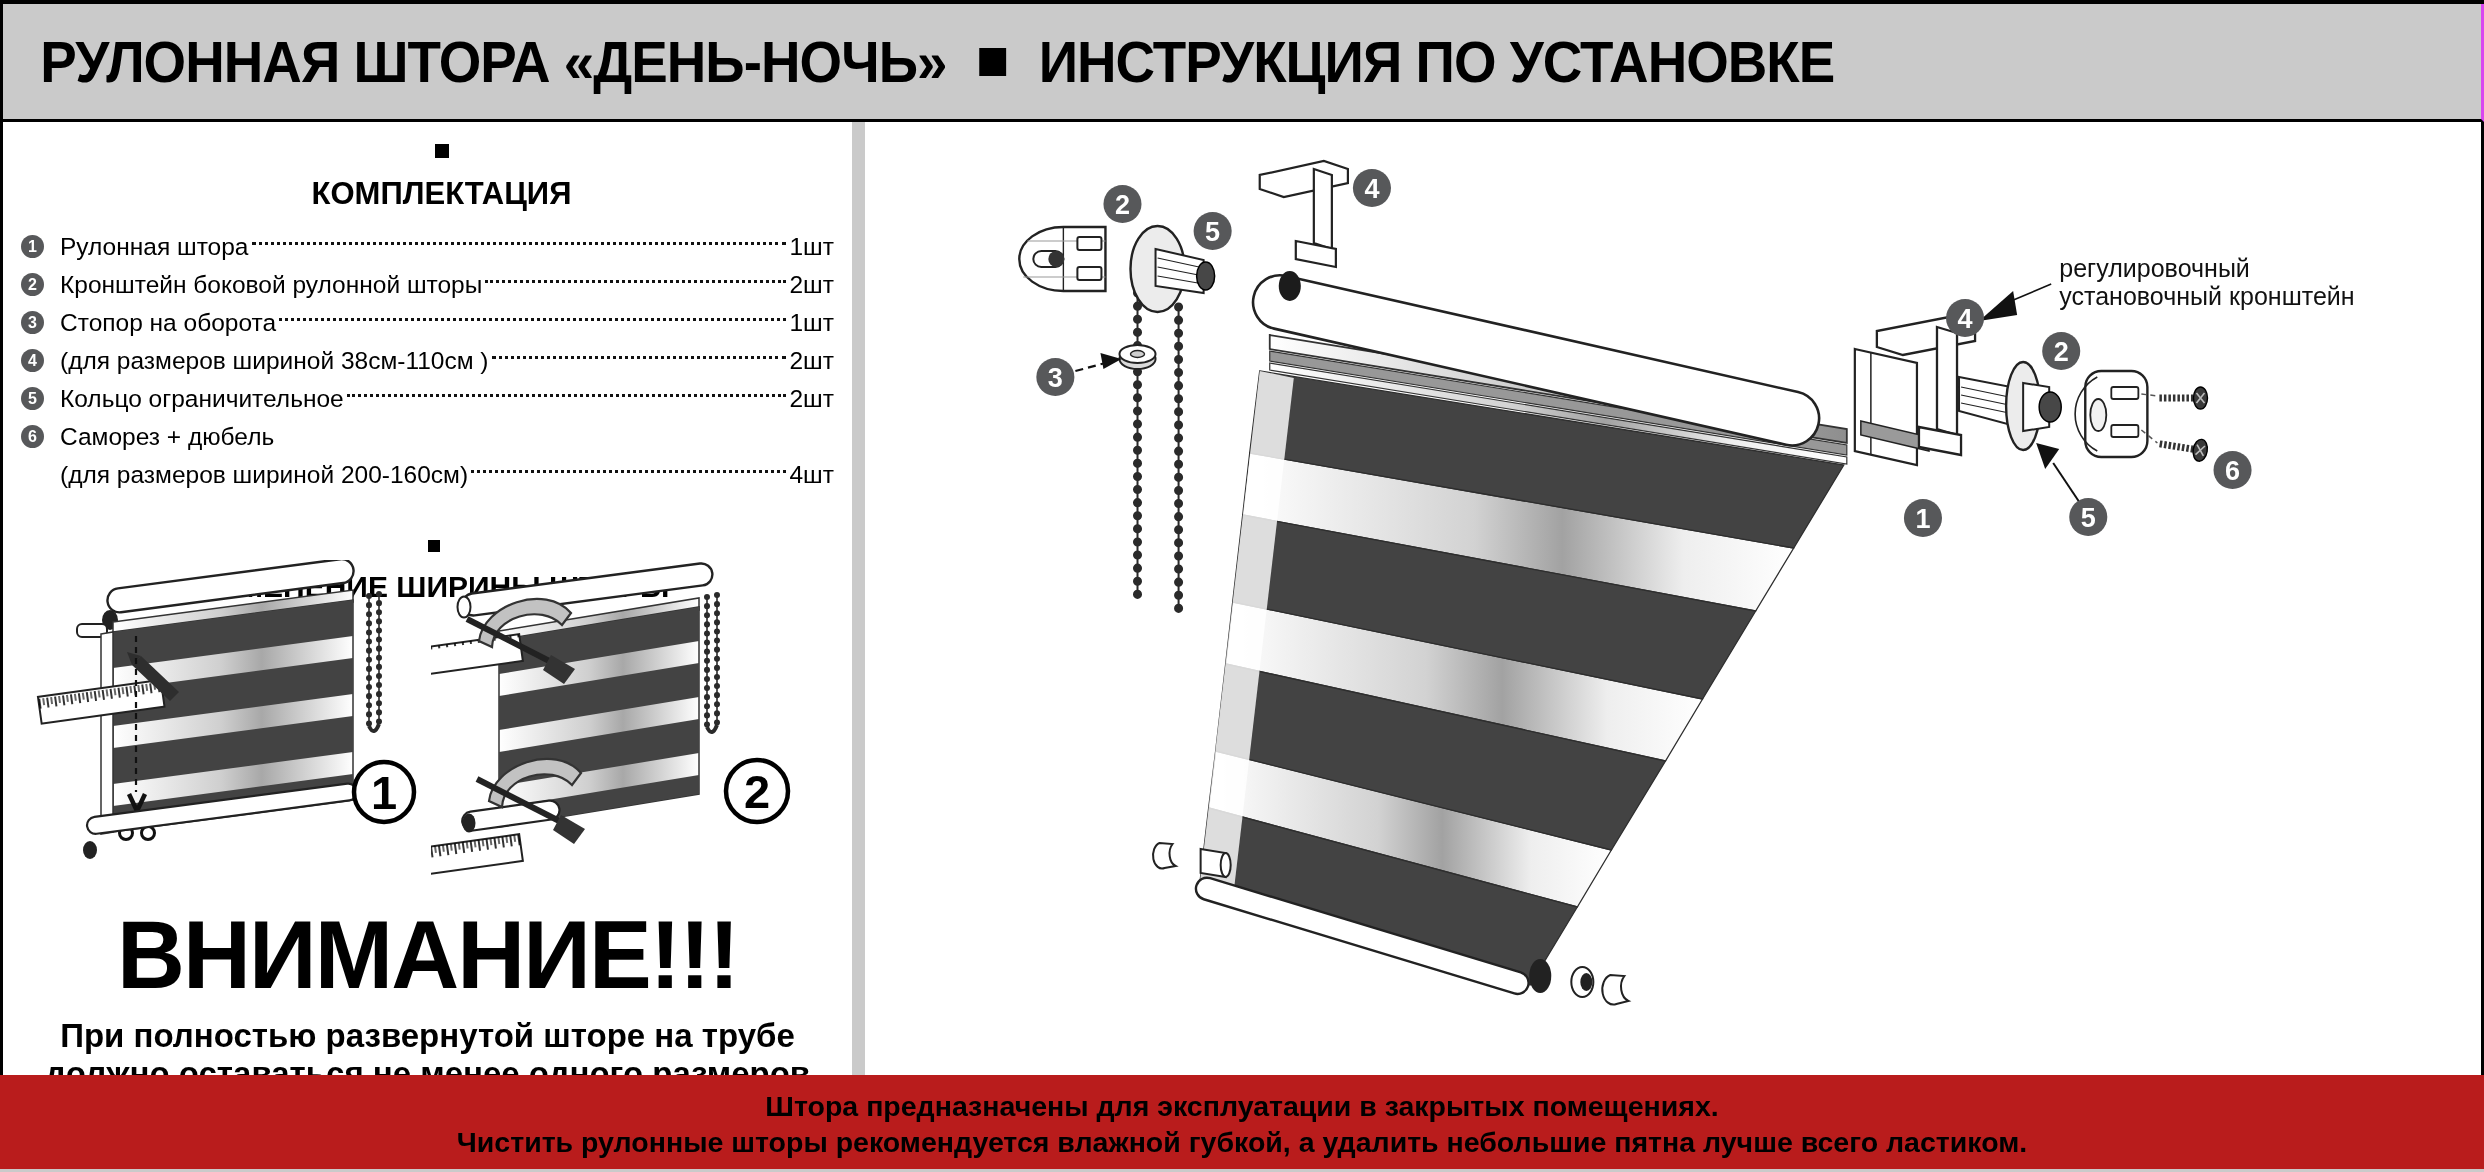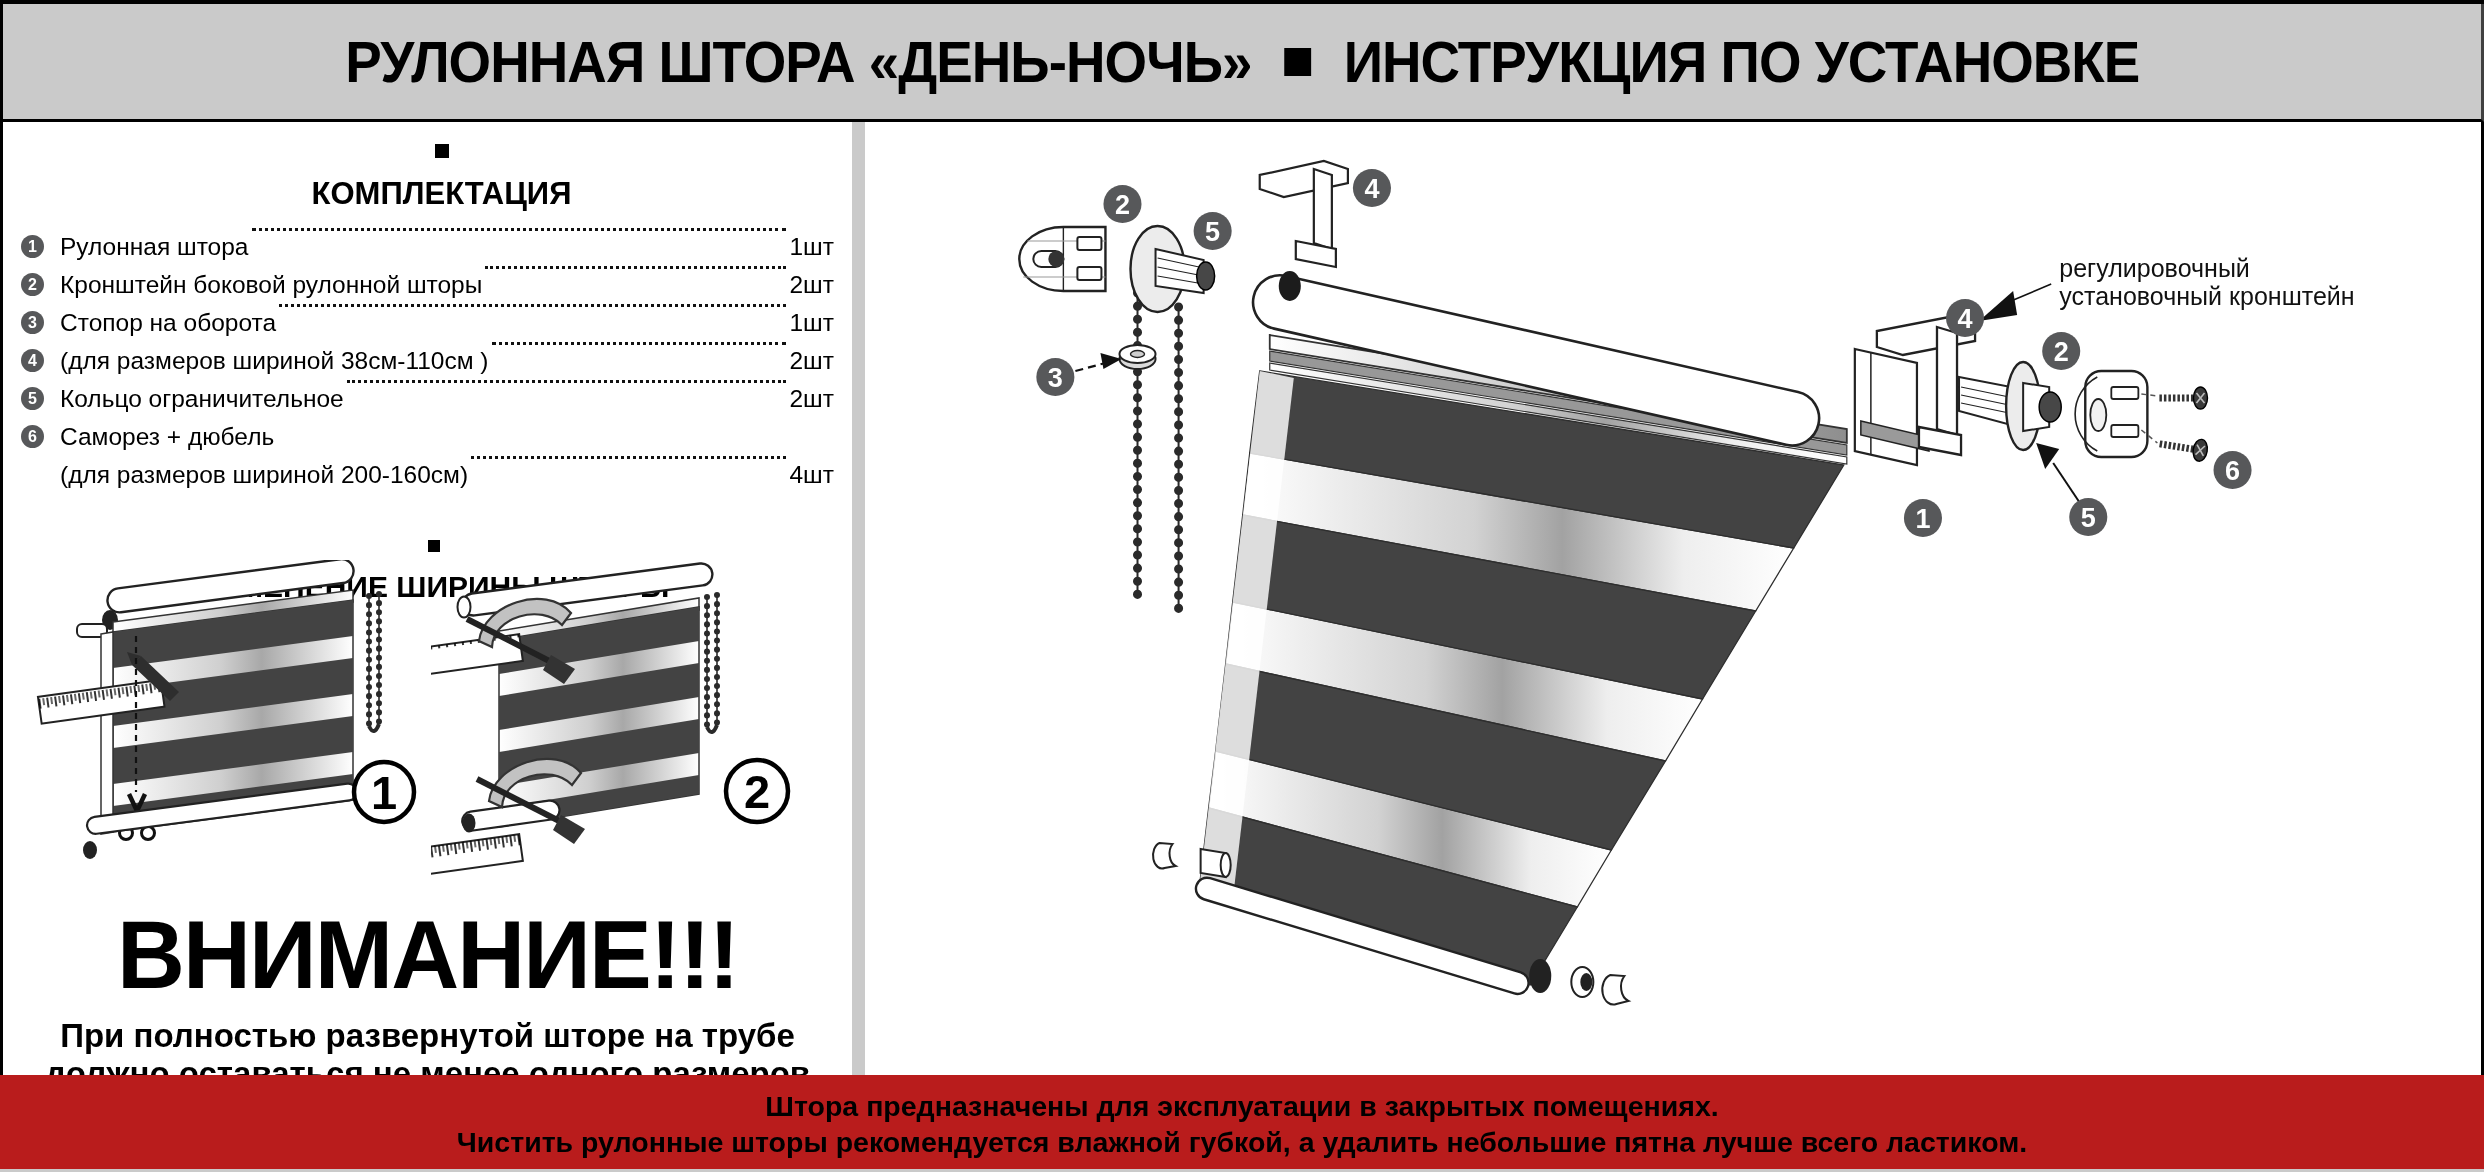--- a/index.html
+++ b/index.html
@@ -1,42 +1,42 @@
 <!DOCTYPE html>
 <html><head>
 <meta charset="utf-8">
 <style>
   html,body{margin:0;padding:0;background:#b5b5b5;}
   .page{position:relative;width:2484px;height:1172px;background:#cacaca;
         font-family:"Liberation Sans","DejaVu Sans",sans-serif;color:#000;
         border-top:4px solid #000;box-sizing:border-box;overflow:hidden;}
   
   .hdr{height:118px;background:#cacaca;border-bottom:3px solid #000;
-       border-left:3px solid #000;border-right:3px solid #404040;box-sizing:border-box;
-       display:flex;align-items:center;justify-content:center;}
+       border-left:3px solid #000;border-right:3px solid #d946ef;box-sizing:border-box;
+       display:flex;align-items:center;}
   .hdr-inner{display:flex;align-items:center;gap:34px;transform:scaleX(.96);white-space:nowrap;}
   .hdr-title,.hdr-sub{font-size:57px;font-weight:bold;letter-spacing:-1px;}
   .sq{width:28px;height:28px;background:#000;flex:none;}
   
   .main{height:953px;background:#cacaca;display:flex;
         border-left:3px solid #000;border-right:3px solid #000;box-sizing:border-box;}
   .lpanel{width:849px;flex:none;background:#fff;position:relative;overflow:hidden;}
   .vdiv{width:13px;flex:none;background:#cacaca;}
   .rpanel{flex:1;background:#fff;position:relative;overflow:hidden;}
   
   .sec-head{display:flex;align-items:center;gap:18px;font-weight:bold;font-size:31px;flex-direction:column;}
   .sec-head .sq{width:14px;height:14px;}
   .komplekt-head{margin:22px 0 0 28px;}
   .items{margin:16px 18px 0 14px;font-size:24.5px;line-height:38px;}
   .item{display:flex;align-items:flex-start;}
   .badge{width:23px;height:23px;border-radius:50%;background:#57585a;color:#fff;
          font-size:16px;font-weight:bold;display:flex;align-items:center;justify-content:center;
          flex:none;margin:7px 16px 0 4px;}
   .ibody{flex:1;min-width:0;}
-  .iline{display:flex;align-items:flex-start;}
+  .iline{display:flex;align-items:center;}
   .iname{white-space:nowrap;}
   .dots{flex:1;border-bottom:3.2px dotted #111;margin:0 3px 8px 3px;min-width:16px;}
   .qty{white-space:nowrap;}
   .width-head{margin:46px 0 0 12px;}
   .width-head .sq{width:12px;height:12px;}
   .width-head span{font-size:30px;}
   .fig1{position:absolute;left:28px;top:438px;}
   .fig2{position:absolute;left:428px;top:433px;}
   
   .warn{position:absolute;left:0;top:784px;width:100%;text-align:center;}

